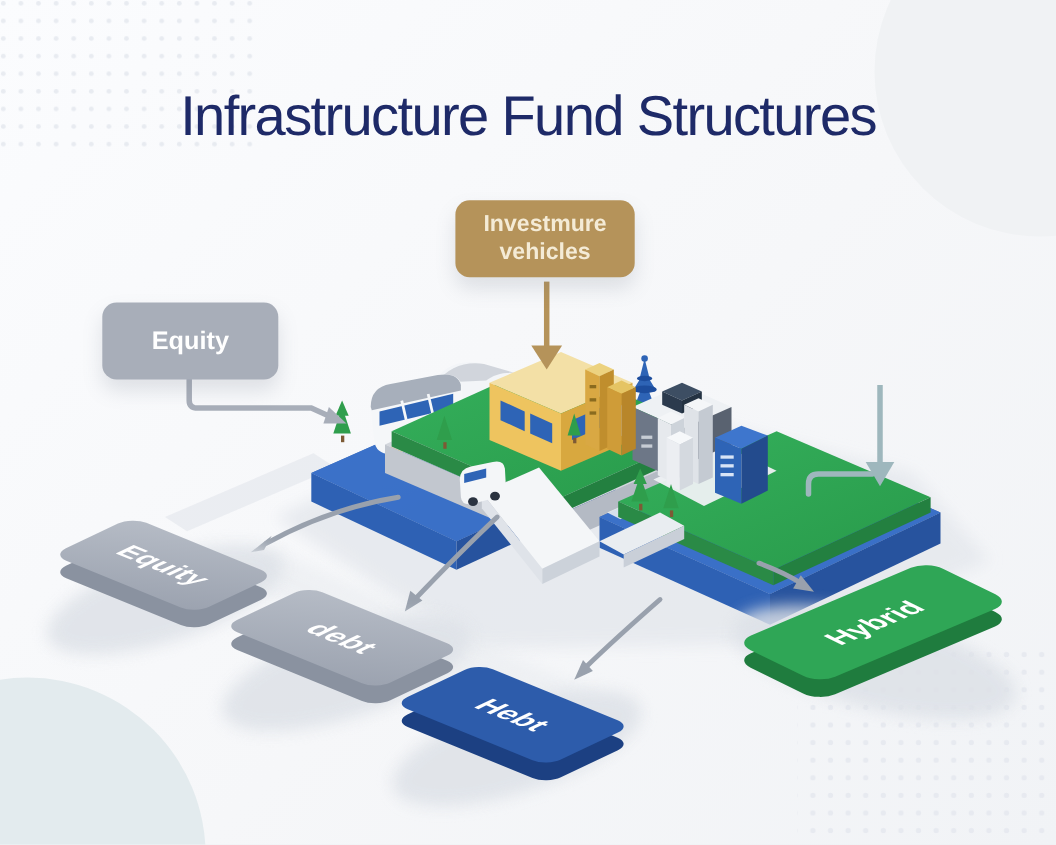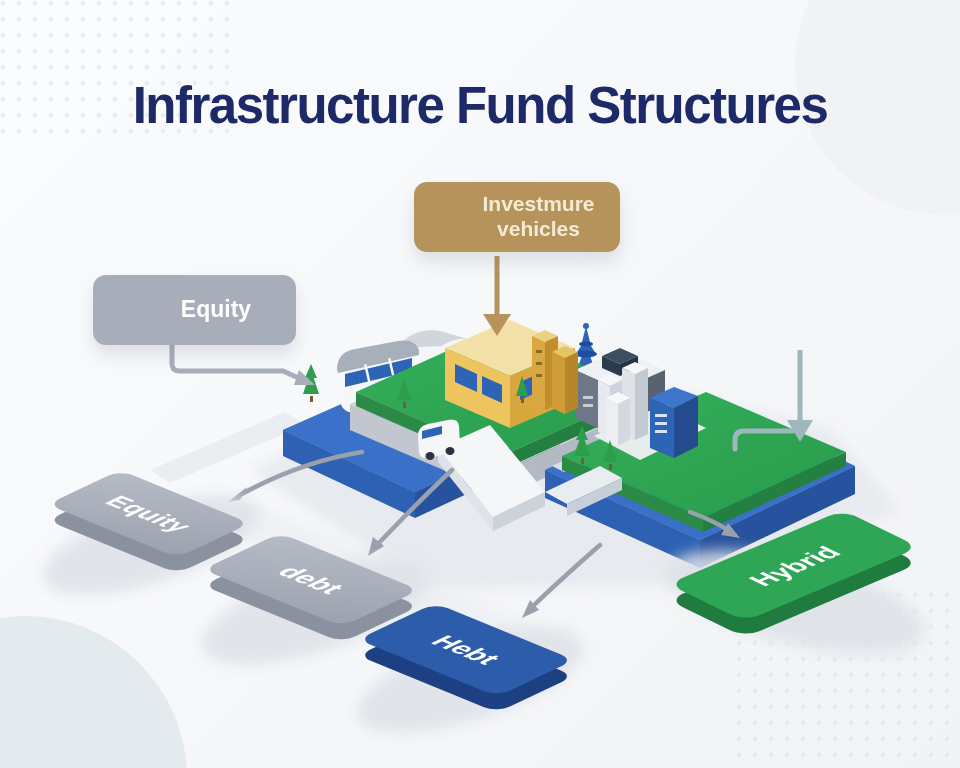--- a/index.html
+++ b/index.html
@@ -1,24 +1,24 @@
 <!DOCTYPE html>
 <html><head>
 <meta charset="utf-8">
 <style>
   html,body{margin:0;padding:0;background:#eef0f3;}
   #page{position:relative;width:960px;height:768px;overflow:hidden;
         background:linear-gradient(135deg,#fbfcfe 0%,#f6f7f9 55%,#f1f3f6 100%);
         font-family:"Liberation Sans","DejaVu Sans",sans-serif;}
   #scene-svg{position:absolute;left:0;top:0;}
   .page-title{position:absolute;left:0;right:0;top:76px;text-align:center;
-        font-size:51px;font-weight:700;letter-spacing:-1.5px;color:#1e2a68;}
+        font-size:51px;font-weight:400;letter-spacing:-1.5px;color:#1e2a68;}
   .label-box{position:absolute;border-radius:13px;color:#ffffff;font-weight:bold;
         display:flex;flex-direction:column;align-items:center;justify-content:center;
-        line-height:1.18;box-shadow:0 10px 18px rgba(100,110,130,.18);text-align:center;padding-left:43px;}
+        line-height:1.18;box-shadow:0 10px 18px rgba(100,110,130,.18);text-align:center;}
   #iv-box{left:414px;top:182px;width:163px;height:70px;background:#b5935a;
         color:#f4ebd6;font-size:21px;}
   #eq-box{left:93px;top:275px;width:160px;height:70px;background:#a8aeb9;font-size:23px;}
   #ac-box{left:720px;top:274px;width:161px;height:74px;background:#9eb7bd;font-size:21px;}
 </style>
 </head>
 <body>
 
 <div id="page">
 

